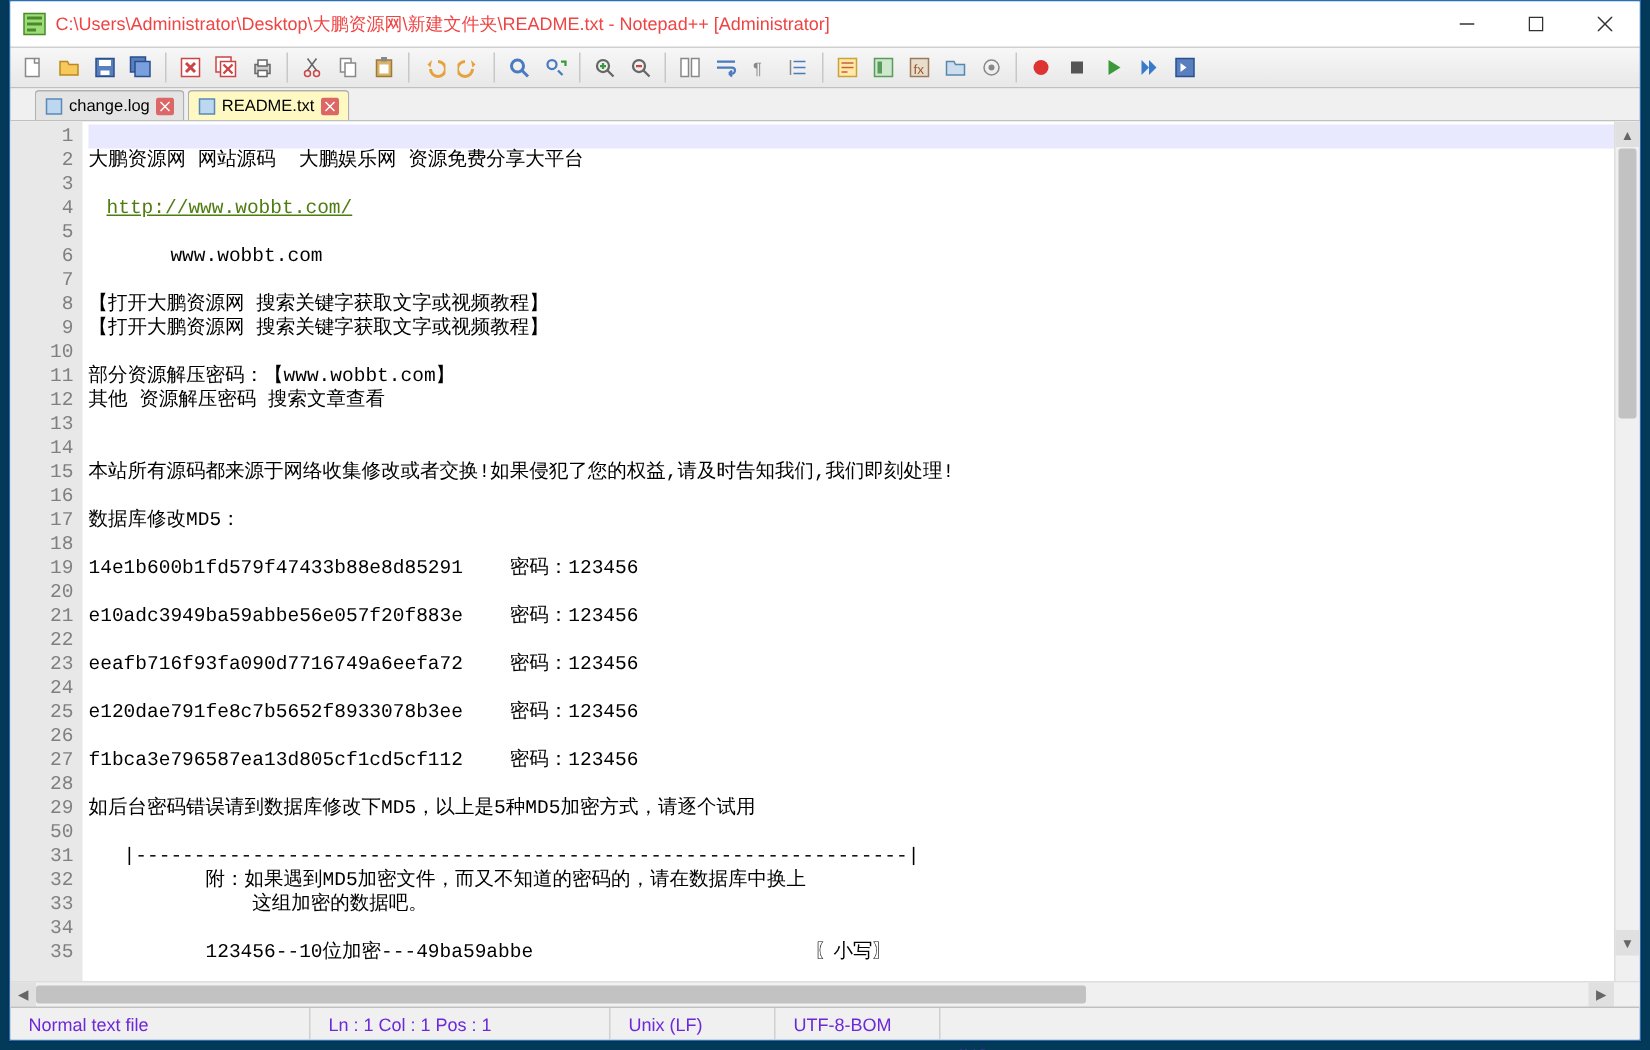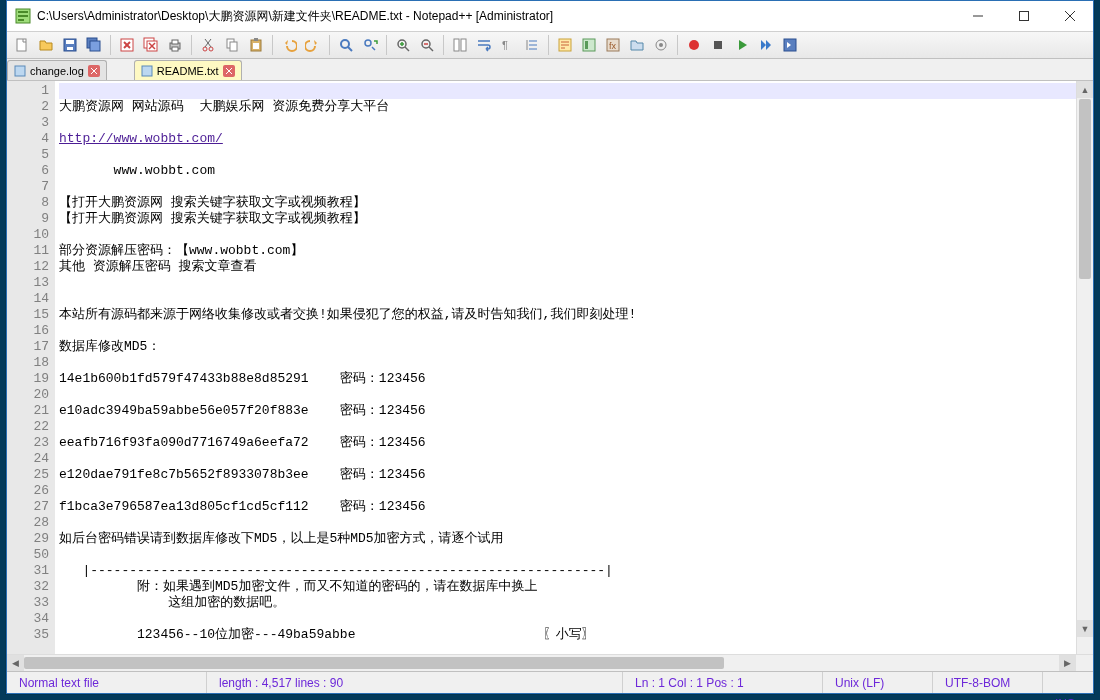--- a/index.html
+++ b/index.html
@@ -1,47 +1,47 @@
 <!DOCTYPE html>
 <html><head>
 <meta charset="utf-8">
 <style>
   * { margin: 0; padding: 0; box-sizing: border-box; }
   html, body { width: 1100px; height: 700px; overflow: hidden; font-family: "Microsoft YaHei", "Segoe UI", Tahoma, sans-serif; font-size: 12px; background: #033a5a; }
   .app-window { position: absolute; left: 6px; top: 0; width: 1088px; height: 694px; background: #fff; border: 1px solid #2a6fb4; box-shadow: 0 0 0 1px rgba(0,0,0,0.1); display: flex; flex-direction: column; }
 
-  .titlebar { height: 30px; background: #fff; display: flex; align-items: center; padding: 0 0 0 8px; color: #000000; }
+  .titlebar { height: 30px; background: #fff; display: flex; align-items: center; padding: 0 0 0 8px; color: #ef4444; }
   .titlebar .tb-icon { width: 16px; height: 16px; margin-right: 6px; }
   .titlebar .tb-text { flex: 1; font-size: 12px; white-space: nowrap; overflow: hidden; }
   .winbtns { display: flex; height: 100%; }
   .winbtn { width: 46px; height: 30px; display: flex; align-items: center; justify-content: center; color: #333; }
   .winbtn svg { width: 10px; height: 10px; }
 
   .menubar { height: 22px; background: #f0f0f0; display: flex; align-items: center; padding: 0 4px; color: #000; position: relative; }
   .menu-item { padding: 2px 8px; cursor: default; }
   .menubar .closex { position: absolute; right: 6px; top: 2px; font-size: 14px; color: #555; }
 
   .toolbar { height: 28px; background: linear-gradient(#f7f7f7,#e8e8e8); border-top: 1px solid #d0d0d0; border-bottom: 1px solid #c0c0c0; display: flex; align-items: center; padding: 0 4px; gap: 2px; }
   .tb-btn { width: 22px; height: 22px; display: flex; align-items: center; justify-content: center; border: 1px solid transparent; border-radius: 2px; }
   .tb-sep { width: 1px; height: 20px; background: #c8c8c8; margin: 0 3px; }
   .tb-btn svg { width: 16px; height: 16px; }
 
-  .tabbar { height: 22px; background: #f0f0f0; display: flex; align-items: flex-end; padding: 0 0; border-bottom: 1px solid #c0c0c0; gap: 25px; }
+  .tabbar { height: 22px; background: #f0f0f0; display: flex; align-items: flex-end; padding: 0 16px; border-bottom: 1px solid #c0c0c0; }
   .file-tab { height: 20px; display: flex; align-items: center; padding: 0 6px; margin-right: 2px; background: #e4e4e4; border: 1px solid #b0b0b0; border-bottom: none; border-radius: 3px 3px 0 0; font-size: 11px; gap: 4px; }
   .file-tab.active { background: #fef9c3; }
   .tab-icon { width: 12px; height: 12px; }
   .tab-close { width: 12px; height: 12px; }
 
   .editor-area { flex: 1; display: flex; background: #fff; position: relative; overflow: hidden; }
   .gutter { width: 48px; background: #e8e8e8; color: #808080; text-align: right; padding: 2px 6px 2px 0; font-family: Consolas, "Courier New", monospace; font-size: 13px; line-height: 16px; }
   .gutline { height: 16px; }
   .editor { flex: 1; padding: 2px 4px; font-family: Consolas, "SimSun", "Courier New", monospace; font-size: 13px; line-height: 16px; color: #000; white-space: pre; overflow: hidden; }
   .edline { height: 16px; }
   .edline.hl { background: #e8e8ff; }
-  .edline .link { color: #4c1d95; text-decoration: underline; }
+  .edline .link { color: #4d7c0f; text-decoration: underline; margin-left: 12px; }
   .vscroll { position: absolute; right: 0; top: 0; bottom: 0; width: 17px; background: #f0f0f0; border-left: 1px solid #ddd; }
   .vscroll .arrow { height: 17px; background: #e0e0e0; display: flex; align-items: center; justify-content: center; color: #666; font-size: 9px; }
   .vscroll .arrow.down { position: absolute; bottom: 17px; width: 100%; }
   .vscroll .thumb { position: absolute; left: 2px; right: 2px; top: 18px; height: 180px; background: #c2c2c2; border-radius: 2px; }
   .hscroll { height: 17px; background: #f0f0f0; border-top: 1px solid #ddd; display: flex; align-items: center; }
   .hscroll .arrow { width: 17px; height: 17px; background: #e0e0e0; display: flex; align-items: center; justify-content: center; color: #666; font-size: 9px; }
   .hscroll .track { flex: 1; height: 100%; position: relative; }
   .hscroll .thumb { position: absolute; top: 2px; bottom: 2px; left: 0; width: 700px; background: #c2c2c2; border-radius: 2px; }
   .hscroll .corner { width: 17px; height: 17px; background: #f0f0f0; }
 
@@ -359,20 +359,19 @@
     <div class="arrow">◀</div>
     <div class="track">
         <div class="thumb"></div>
       </div>
     <div class="arrow">▶</div>
     <div class="corner"></div>
   </div>
 
   <div class="statusbar">
     <div class="sb-cell" style="width:200px">Normal text file</div>
-    <div class="sb-cell sb-flex">length : 4,517    lines : 90</div>
     <div class="sb-cell" style="width:200px">Ln : 1    Col : 1    Pos : 1</div>
     <div class="sb-cell" style="width:110px">Unix (LF)</div>
     <div class="sb-cell" style="width:110px">UTF-8-BOM</div>
     <div class="sb-cell" style="width:50px">INS</div>
   </div>
 
 </div>
 
 </body></html>

